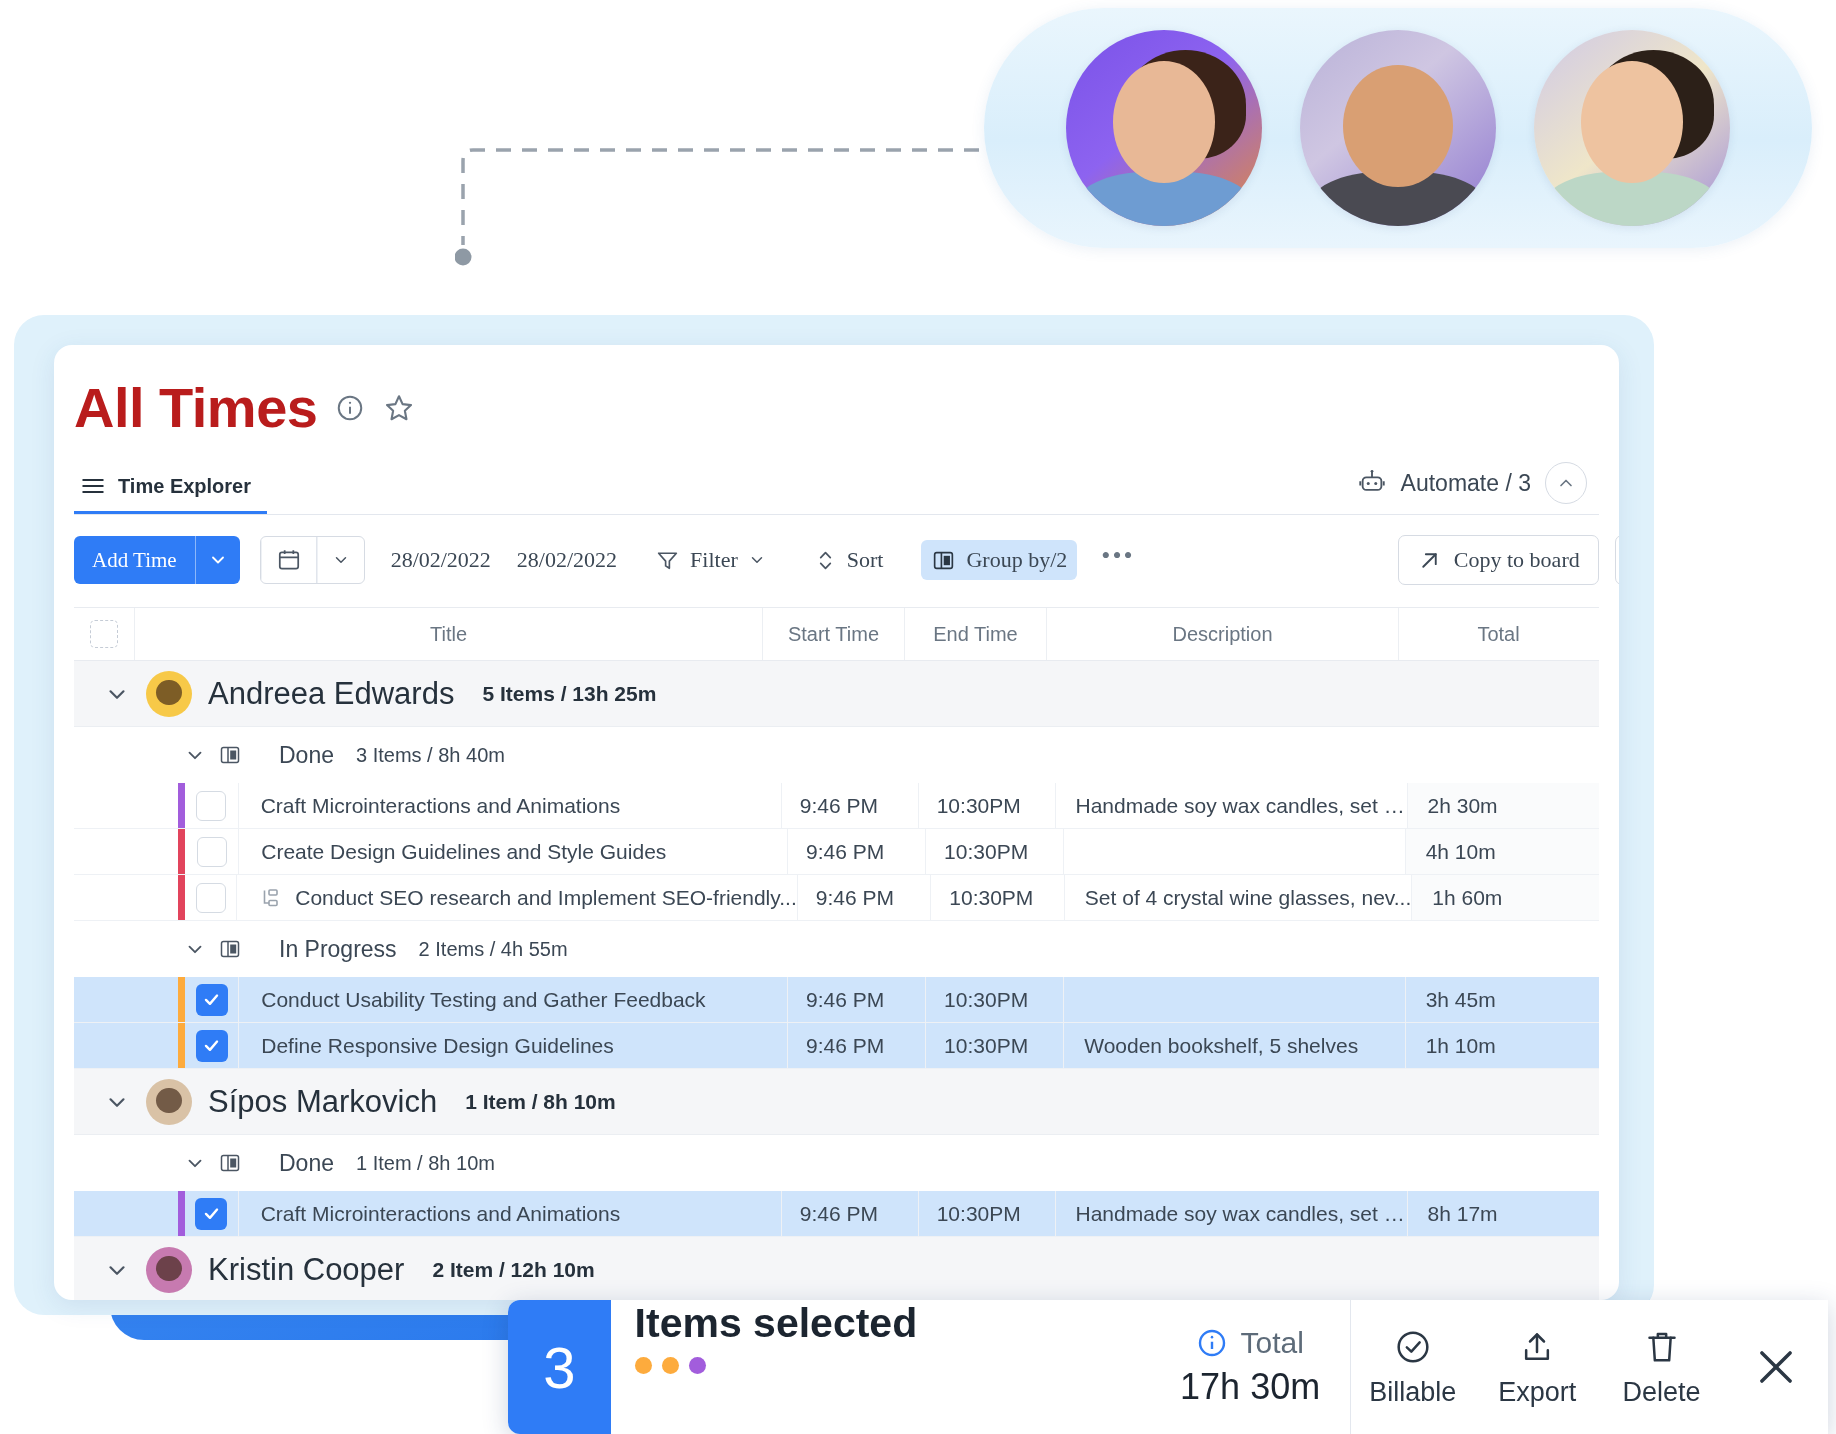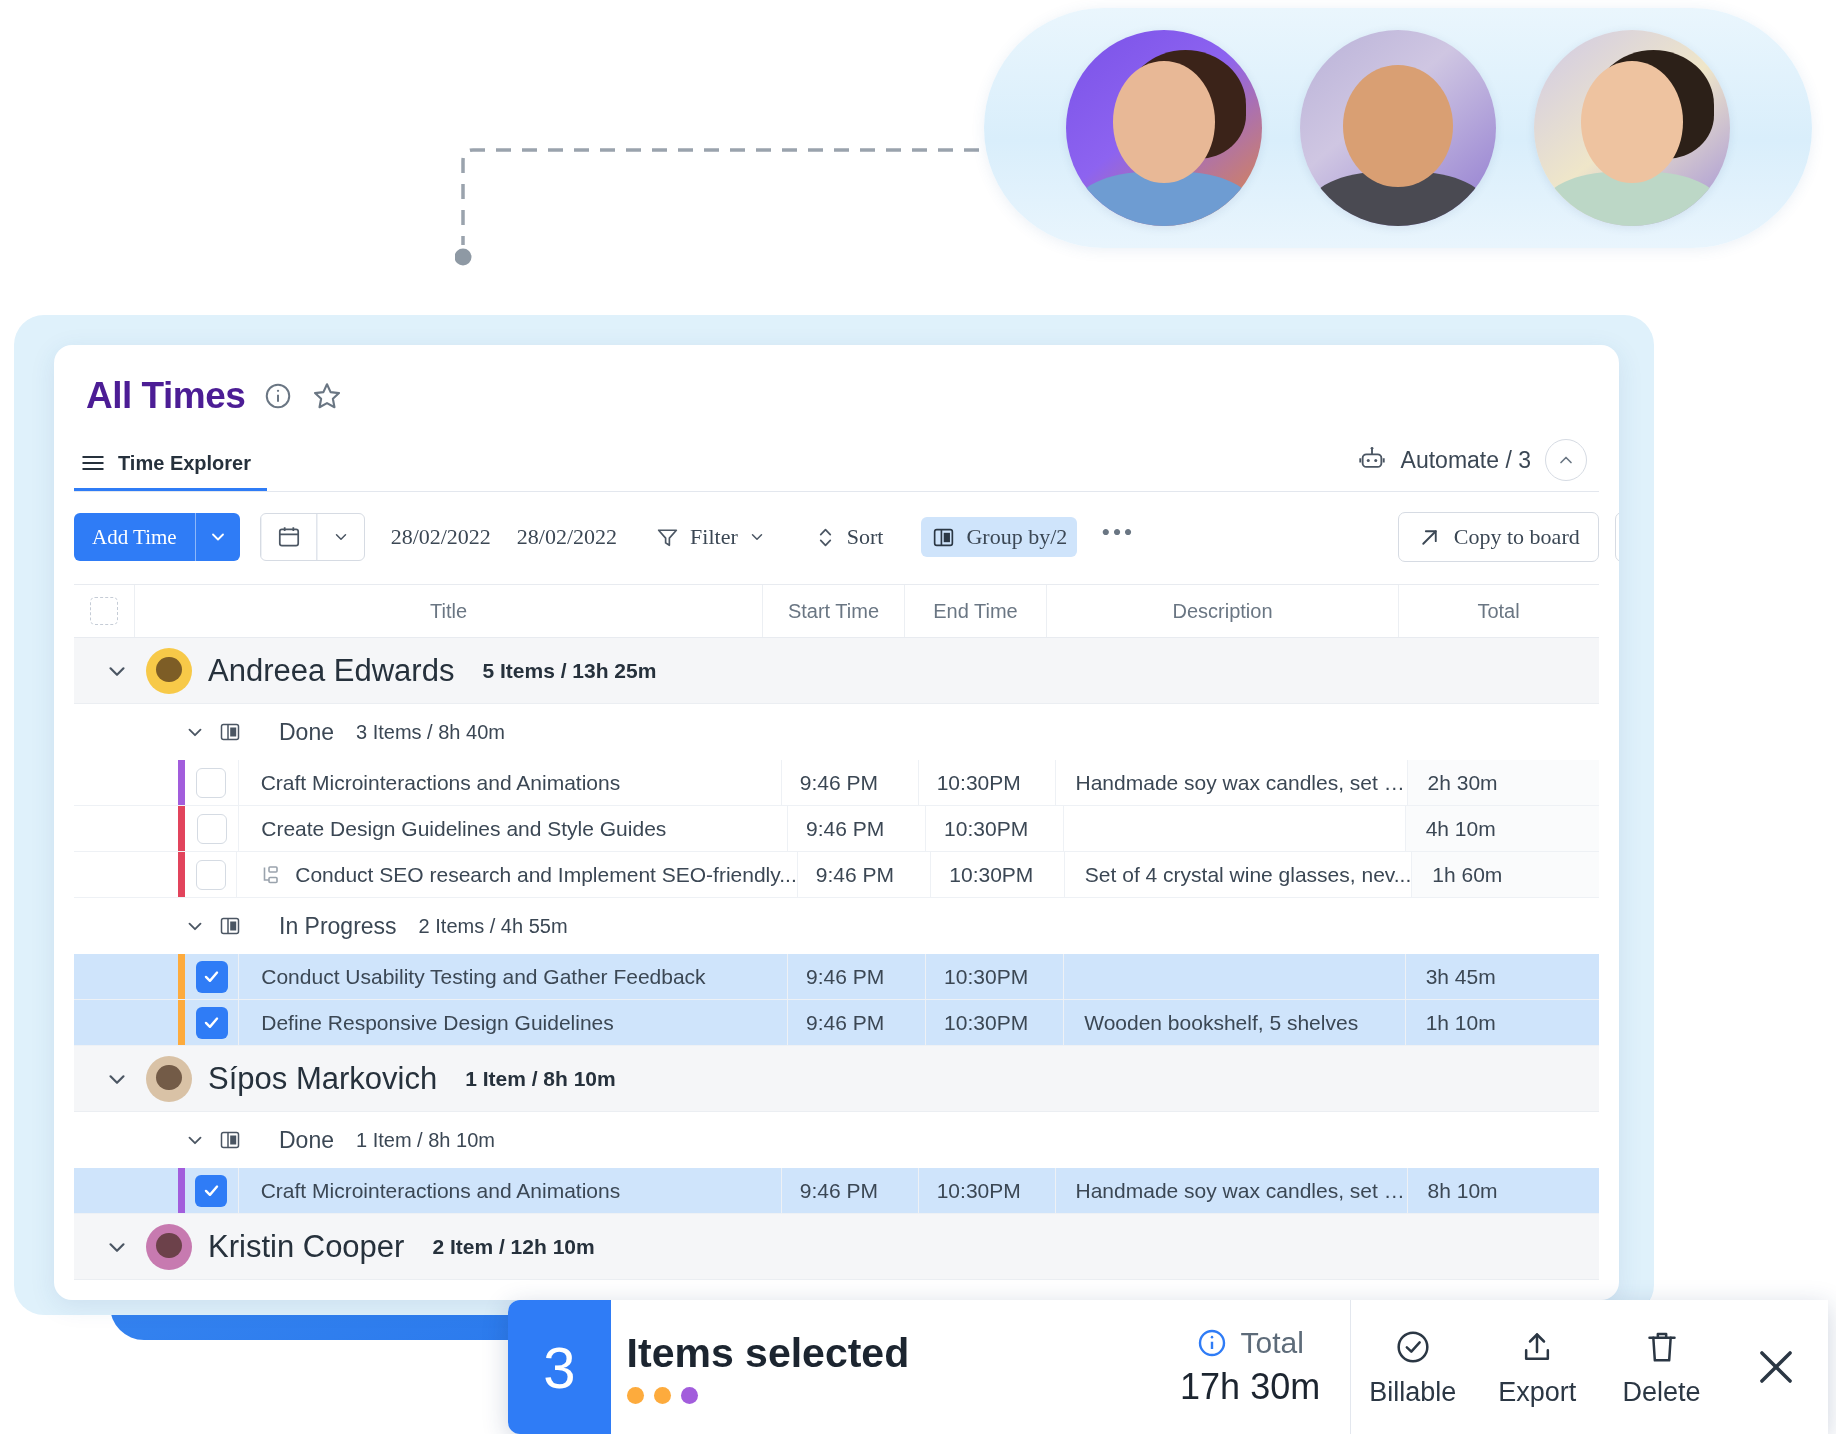--- a/index.html
+++ b/index.html
@@ -56,21 +56,21 @@
     position: absolute; left: 54px; top: 345px;
     width: 1565px; height: 955px;
     background: #ffffff;
     border-radius: 18px;
     overflow: hidden;
     box-shadow: 0 6px 26px rgba(40,80,140,.10);
   }
 
   
   .hdr { padding: 30px 0 0 20px; display:flex; align-items:center; gap:18px; }
-  .page-title { font-size: 37px; font-weight: 700; color:#4c1d95; letter-spacing:-0.5px;margin-left:12px; }
+  .page-title { font-size: 56px; font-weight: 700; color:#b91c1c; letter-spacing:-0.5px; }
   .ico { display:inline-flex; align-items:center; justify-content:center; }
   .ico svg { display:block; }
 
   
   .tabrow { margin: 22px 0 0 20px; width: 1525px; border-bottom:1px solid #e3e7ee; display:flex; align-items:flex-end; justify-content:space-between; }
   .tab { display:flex; align-items:center; gap:12px; padding: 0 16px 12px 6px; border-bottom:3px solid #2f7cf6; }
   .tab-label { font-size:20px; font-weight:700; color:#26313c; }
   .automate { display:flex; align-items:center; gap:14px; padding-bottom:10px; padding-right:12px; }
   .automate-label { font-size:23px; color:#3b4754; }
   .round-btn { width:42px; height:42px; border-radius:50%; border:1px solid #d6dbe3; display:flex; align-items:center; justify-content:center; background:#fff; }
@@ -136,21 +136,21 @@
   .selbar {
     position:absolute; left:508px; top:1300px;
     width:1320px; height:134px;
     background:#ffffff;
     border-radius:12px 0 0 12px;
     display:flex; align-items:stretch;
     box-shadow: 0 6px 26px rgba(30,60,110,.22);
     overflow:hidden;
   }
   .sel-count { width:118px; background:#2f7cf6; color:#fff; display:flex; align-items:center; justify-content:center; font-size:58px; }
-  .sel-mid { flex:0 0 auto; width:540px; display:flex; flex-direction:column; justify-content:center; padding-left:16px; }
+  .sel-mid { flex:0 0 auto; width:540px; display:flex; flex-direction:column; padding-left:24px; }
   .sel-title { font-size:41px; font-weight:700; color:#1c2530; }
   .sel-dots { display:flex; gap:10px; margin-top:10px; }
   .sel-dots i { width:17px; height:17px; border-radius:50%; display:block; }
   .sel-total { width:230px; display:flex; flex-direction:column; align-items:center; justify-content:center; border-right:1px solid #e3e7ee; }
   .sel-total-top { display:flex; align-items:center; gap:12px; }
   .sel-total-lbl { font-size:30px; color:#5d6b79; }
   .sel-total-val { font-size:36px; color:#1c2530; margin-top:6px; }
   .sel-act { width:143px; display:flex; flex-direction:column; align-items:center; justify-content:center; gap:10px; }
   .sel-act-lbl { font-size:27px; color:#2b3744; }
   .sel-close { width:120px; display:flex; align-items:center; justify-content:center; }
@@ -512,21 +512,21 @@
               </span>
             </span>
           <span class="cell r-title">
               <span class="trunc">Craft Microinteractions and Animations</span>
             </span>
           <span class="cell r-start">9:46 PM</span>
           <span class="cell r-end">10:30PM</span>
           <span class="cell r-desc">
               <span class="trunc">Handmade soy wax candles, set o...</span>
             </span>
-          <span class="cell r-total">8h 10m</span>
+          <span class="cell r-total">8h 17m</span>
         </div>
           <div class="grp">
       <span class="ico">
               <svg width="26" height="26" viewBox="0 0 24 24" fill="none" stroke="#4b5663" stroke-width="2" stroke-linecap="round" stroke-linejoin="round">
                 <polyline points="6,9.5 12,15.5 18,9.5"></polyline>
               </svg>
             </span>
       <span class="grp-av" style="background:#c77ab0">
         <span class="face" style="width:56%;height:56%;left:22%;top:20%;background:rgba(60,35,20,.65)"></span>
       </span>

